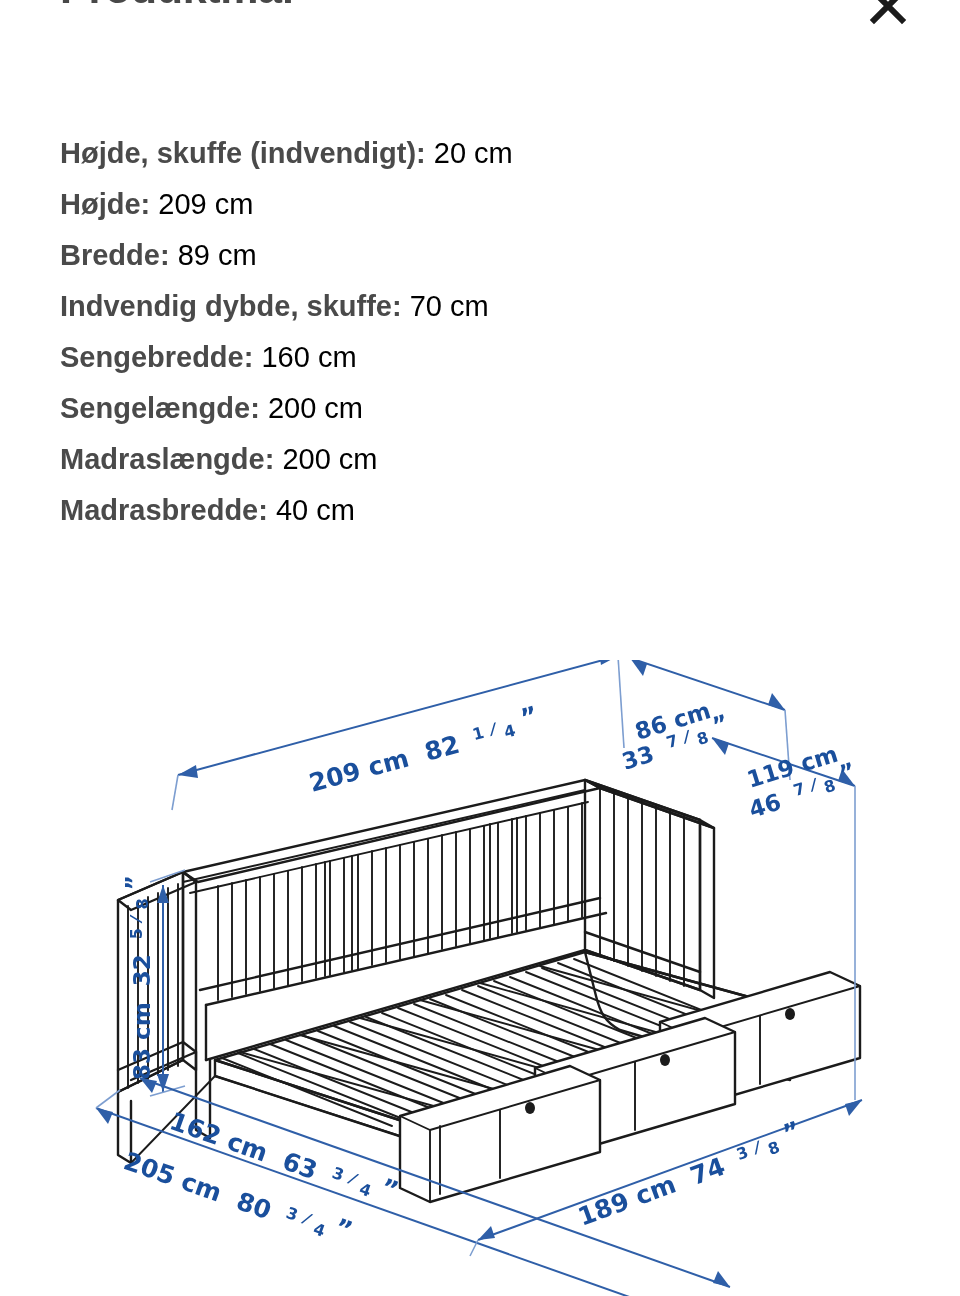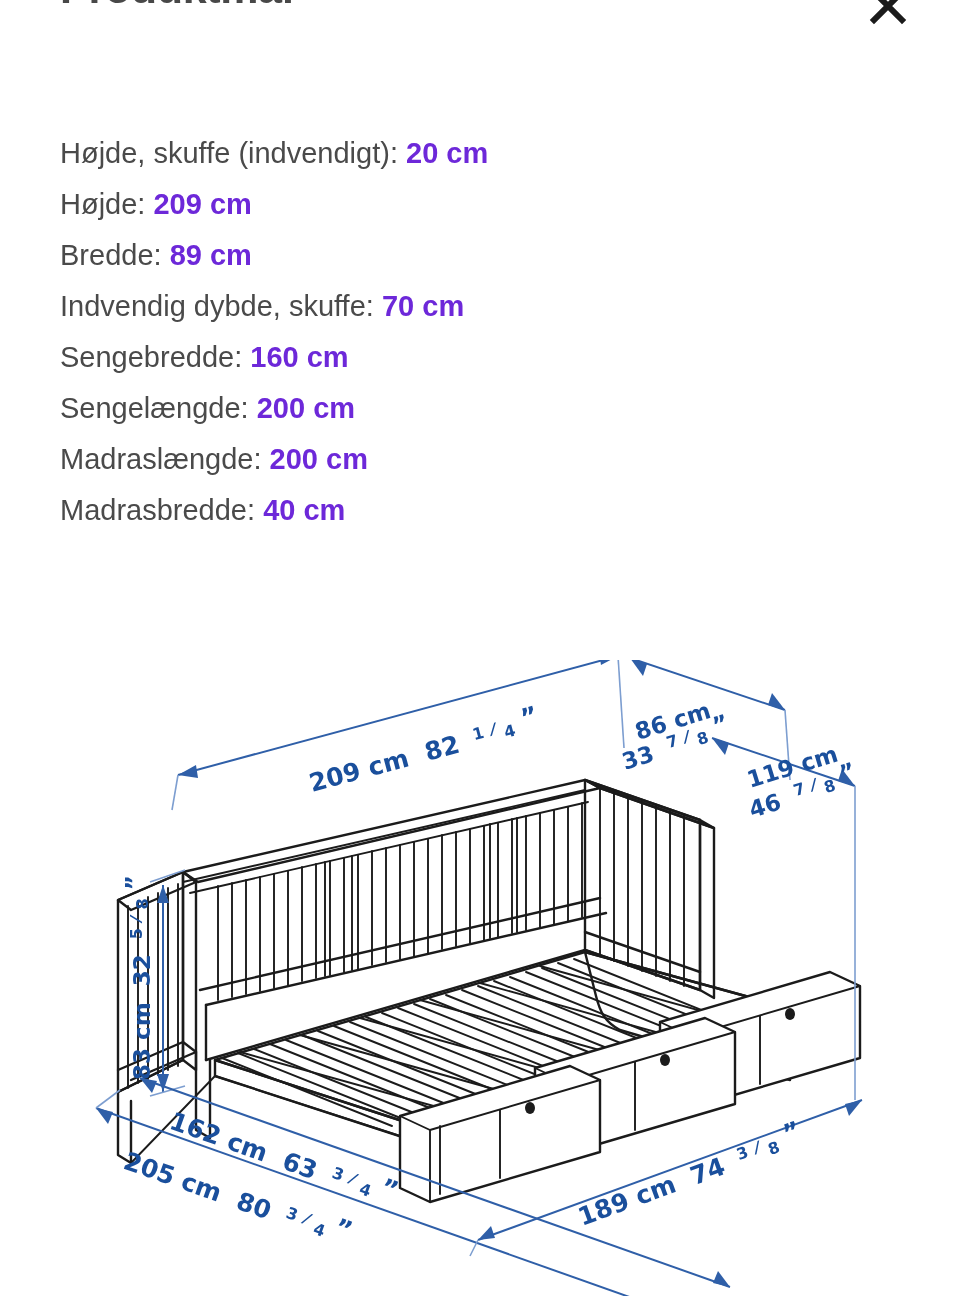--- a/index.html
+++ b/index.html
@@ -55,26 +55,26 @@
     top: 128px;
     width: 860px;
   }
   .spec-row {
     font-size: 29px;
     line-height: 51px;
     color: #4a4a4a;
     white-space: nowrap;
   }
   .spec-label {
+    font-weight: bold;
+    color: #4a4a4a;
+  }
+  .spec-value {
     font-weight: normal;
-    color: #4a4a4a;
-  }
-  .spec-value {
-    font-weight: bold;
-    color: #6d28d9;
+    color: #000000;
   }
 
   
   #product-diagram {
     position: absolute;
     left: 0;
     top: 660px;
     width: 960px;
     height: 636px;
   }

